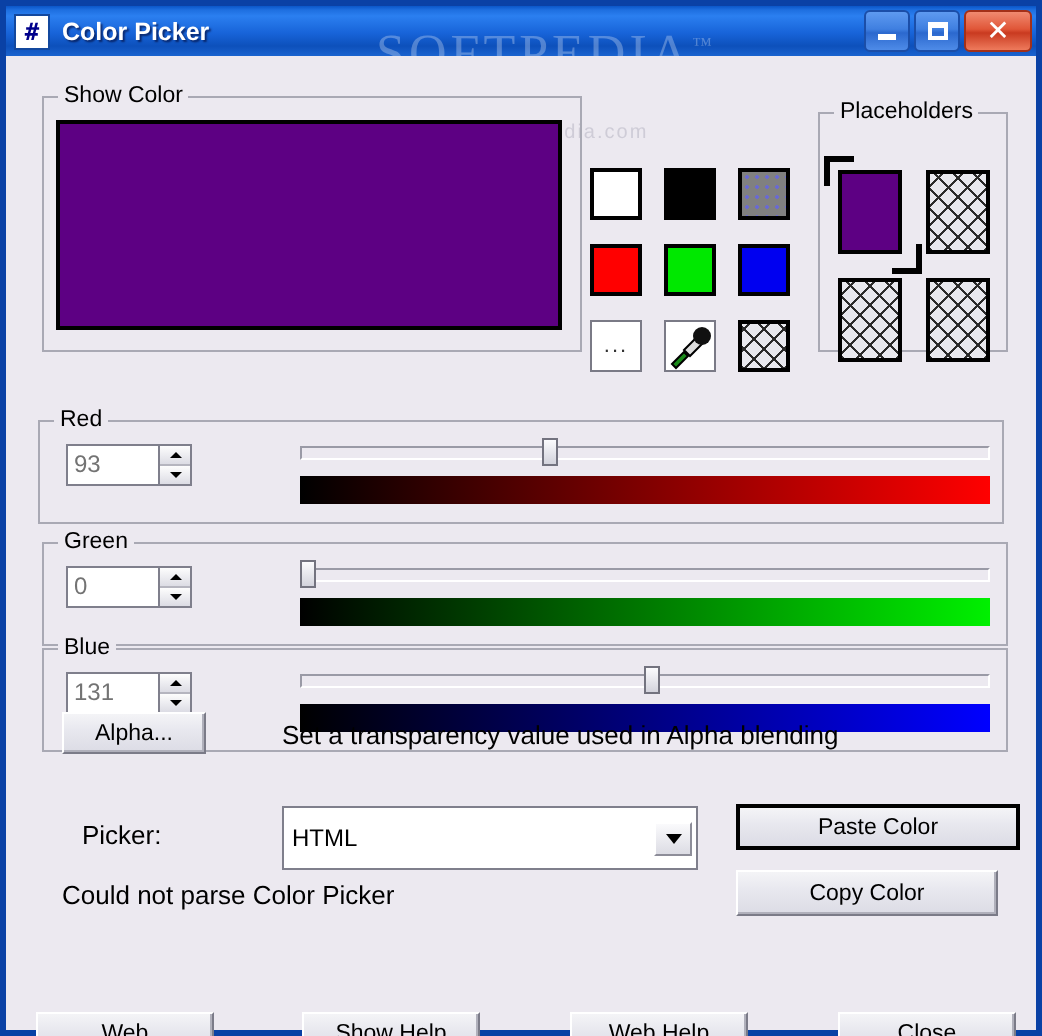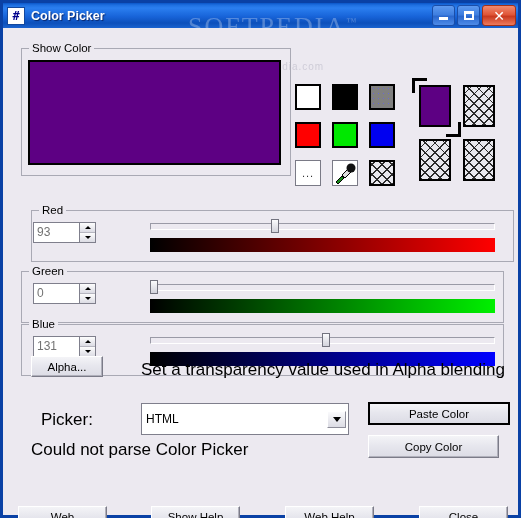--- a/index.html
+++ b/index.html
@@ -169,21 +169,21 @@
   }
   .combo-text{flex:1;padding-left:4px;font-size:12px;color:#000;}
   .combo-btn{
     width:19px;height:17px;margin-right:2px;
     background:linear-gradient(180deg,#fafafc,#dcdce4);
     border:1px solid #8d8d99;border-top-color:#fff;border-left-color:#fff;
     display:flex;align-items:center;justify-content:center;
     box-sizing:border-box;
   }
   .arw-dn{width:0;height:0;border-left:4px solid transparent;border-right:4px solid transparent;border-top:5px solid #000;}
-  .lbl{position:absolute;font-size:17px;color:#000;white-space:nowrap;}
+  .lbl{position:absolute;font-size:13px;color:#000;white-space:nowrap;}
 </style>
 </head>
 <body>
 
 <div class="window">
 
   <div class="titlebar">
     <div class="title-icon">#</div>
     <div class="title-text">Color Picker</div>
     <div class="watermark">
@@ -229,37 +229,40 @@
               <path d="M3 21 L9 15 L11 17 L5 23 Z" fill="#1a8a1a" stroke="#000" stroke-width="1"></path>
               <path d="M9 14 L16 7 L19 10 L12 17 Z" fill="#dddddd" stroke="#000" stroke-width="1"></path>
               <circle cx="18" cy="7" r="4.5" fill="#111"></circle>
             </svg></span>
         </div>
         <div class="swatch" style="left: 366px; top: 132px;">
           <span class="checker"></span>
         </div>
       </div>
 
+    <div class="group" style="left:406px;top:28px;width:95px;height:120px;">
+      <span class="group-label">Placeholders</span>
+    </div>
     <div id="placeholderSlots">
         <div class="ph" style="left: 416px; top: 57px; background: rgb(93, 0, 131);"></div>
         <div class="ph-sel-tl" style="position: absolute; left: 409px; top: 50px;"></div>
         <div class="ph-sel-br" style="position: absolute; left: 443px; top: 94px;"></div>
         <div class="ph" style="left: 460px; top: 57px;">
           <span class="checker"></span>
         </div>
         <div class="ph" style="left: 416px; top: 111px;">
           <span class="checker"></span>
         </div>
         <div class="ph" style="left: 460px; top: 111px;">
           <span class="checker"></span>
         </div>
       </div>
 
     <div id="channels">
-        <div class="group" style="left: 28px; top: 182px; width: 483px; height: 52px;">
+        <div class="group" style="left: 16px; top: 182px; width: 483px; height: 52px;">
           <span class="group-label">Red</span>
         </div>
         <div class="spin-wrap" style="left: 30px; top: 194px;">
           <div class="spin-edit">93</div>
           <div class="spin-btns">
             <div class="spin-b">
               <span class="arw-u"></span>
             </div>
             <div class="spin-b">
               <span class="arw-d"></span>

